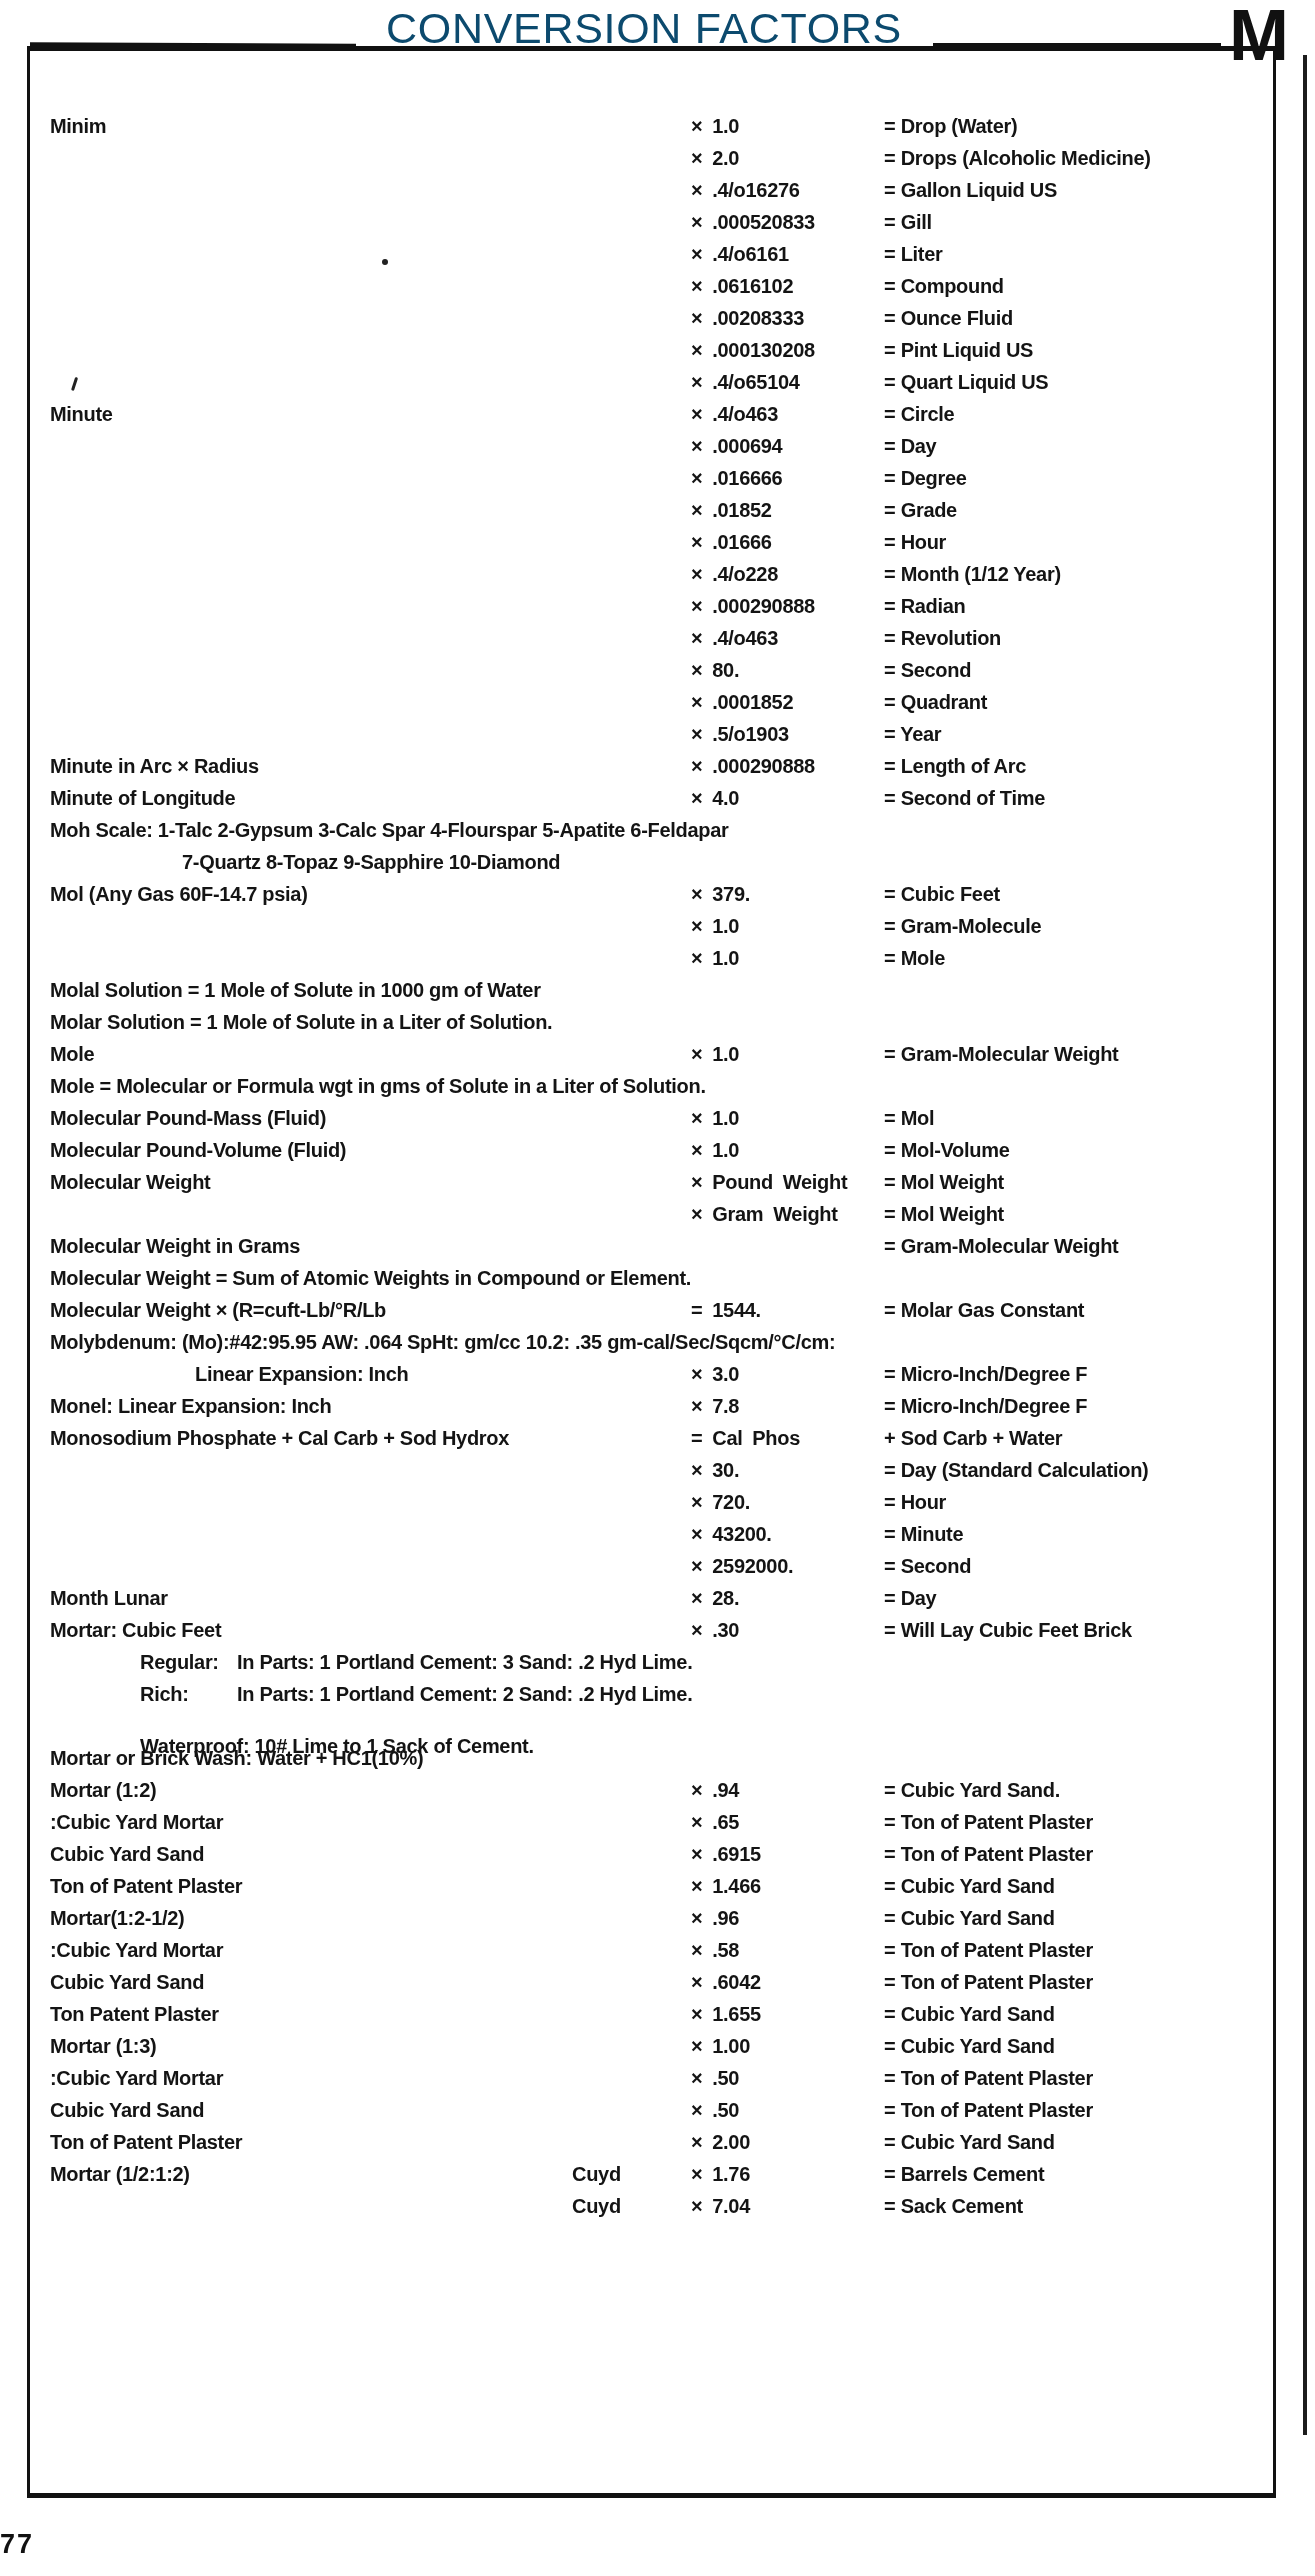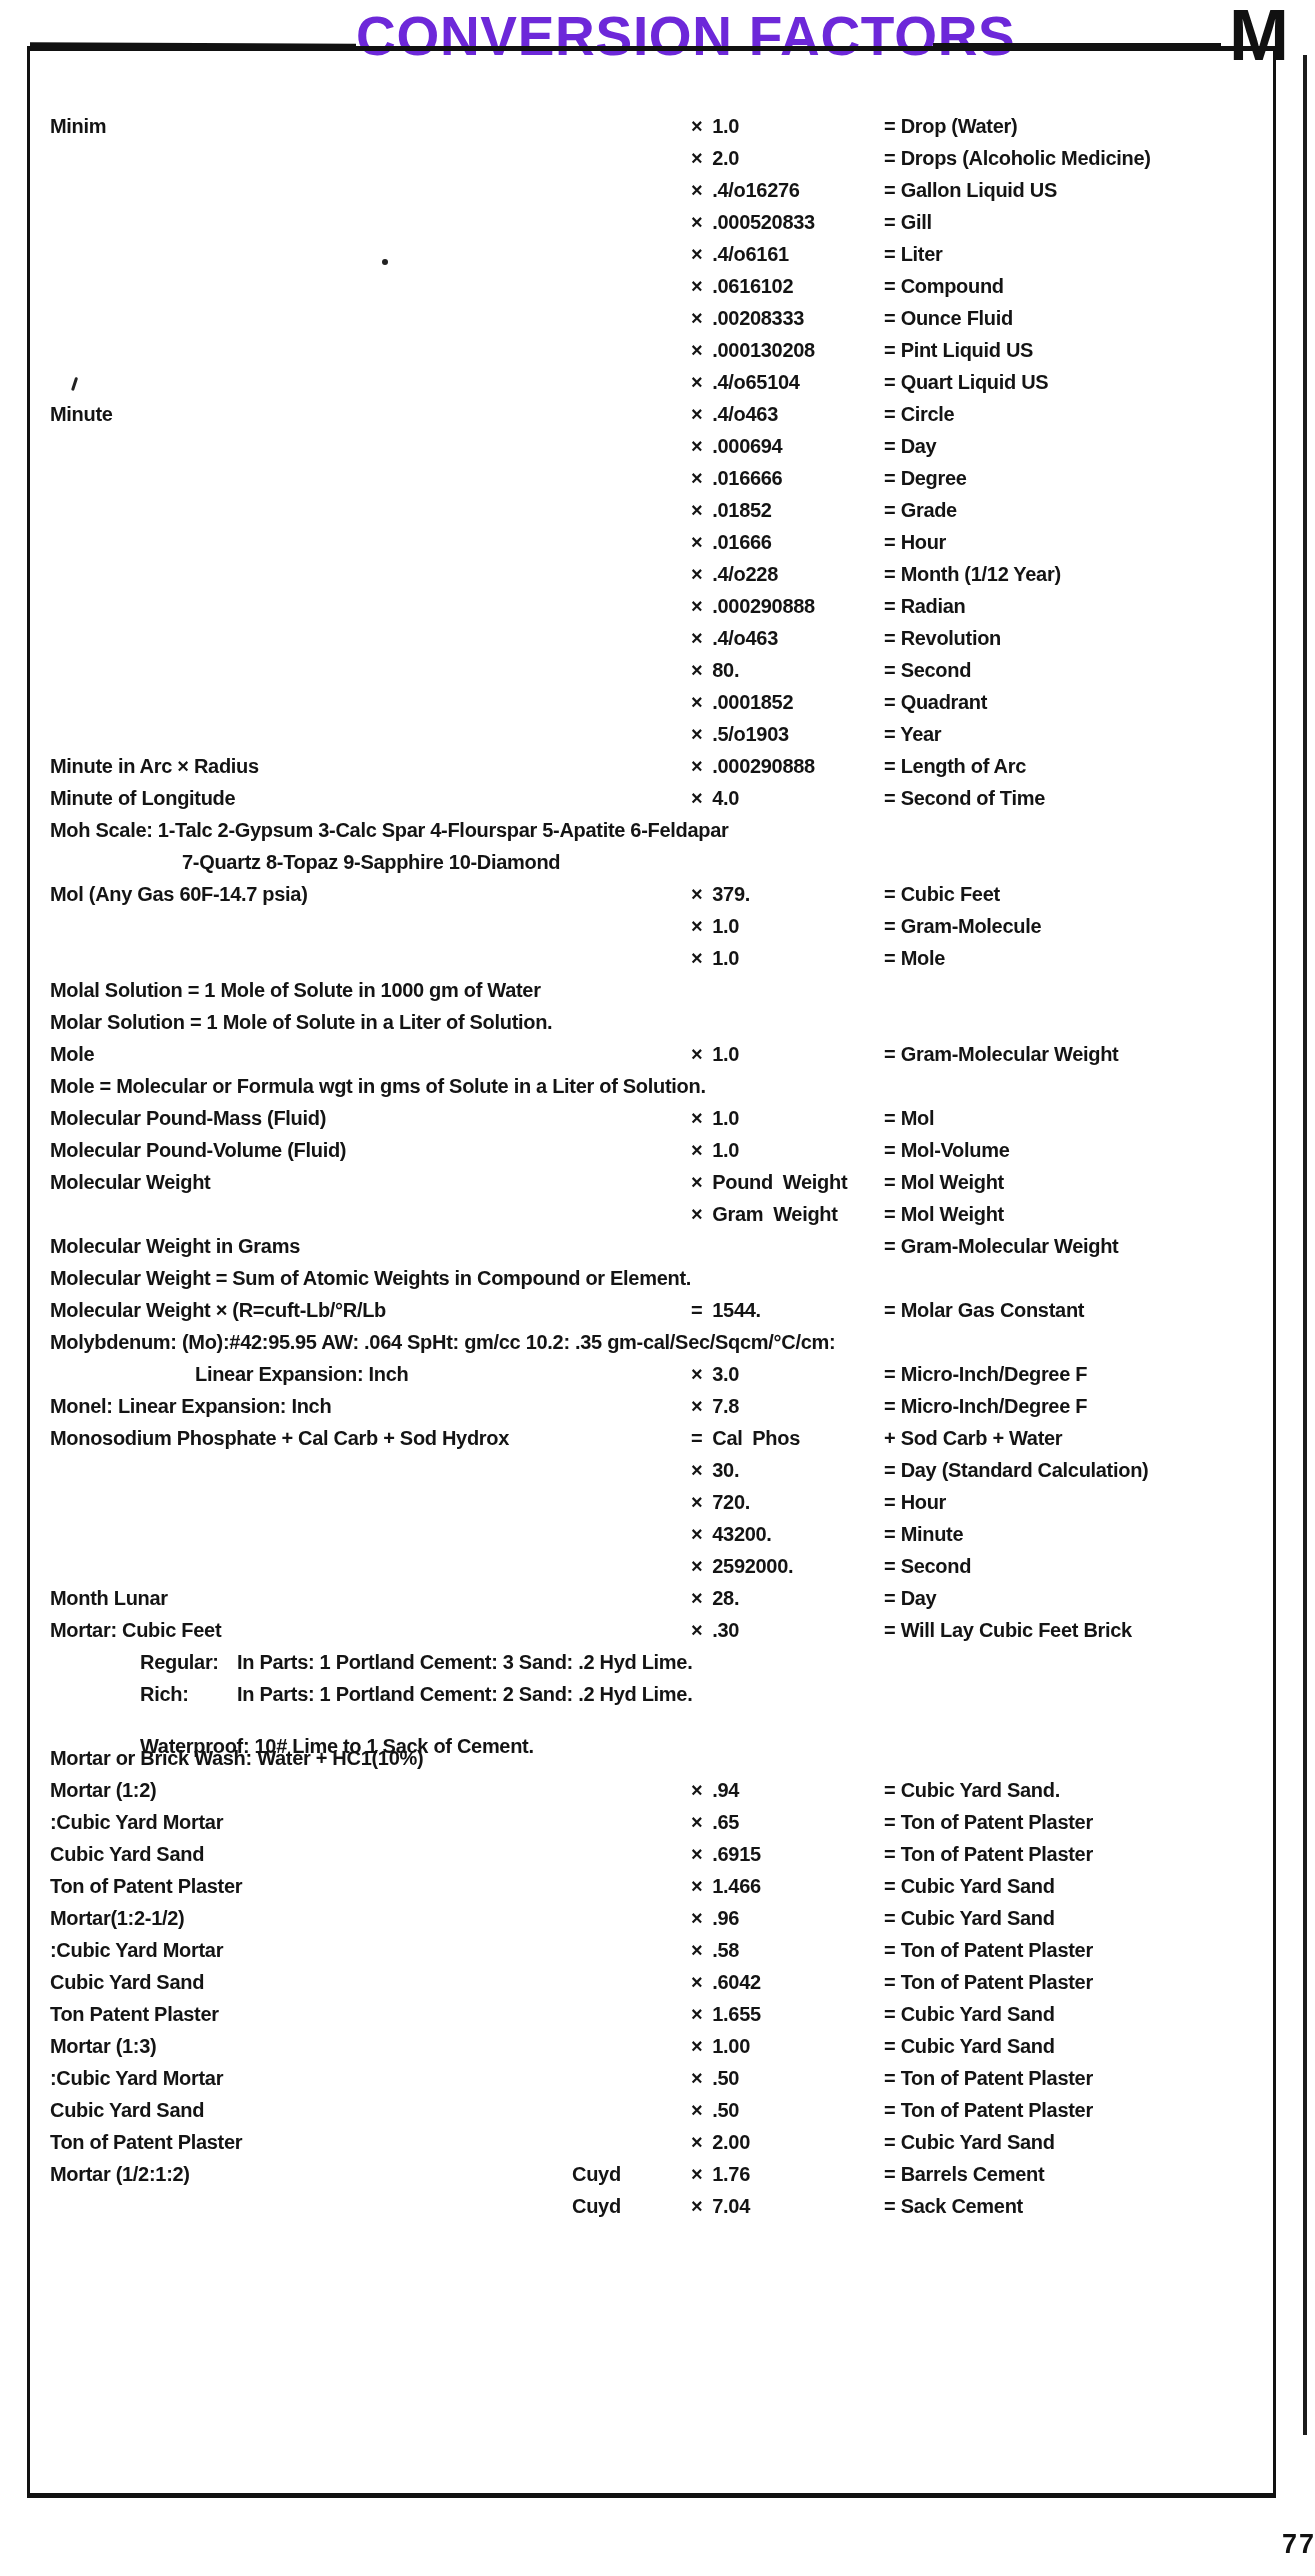--- a/index.html
+++ b/index.html
@@ -5,21 +5,21 @@
   html,body{margin:0;padding:0;}
   body{
     width:1316px;height:2576px;position:relative;background:#ffffff;
     font-family:"Liberation Sans",sans-serif;color:#141414;overflow:hidden;
     -webkit-font-smoothing:antialiased;
   }
   .page{position:absolute;inset:0;}
   
   .title{
     position:absolute;left:356px;top:3.9px;width:576px;text-align:center;
-    font-size:55px;font-weight:700;letter-spacing:0.7px;white-space:nowrap;color:#6d28d9;
+    font-size:43px;font-weight:400;letter-spacing:0.7px;white-space:nowrap;color:#0c4a6e;
   }
   .rule{position:absolute;background:#111;height:5.9px;top:43px;}
   .rule-left{left:30px;width:326px;transform:rotate(.25deg);}
   .rule-right{left:933px;width:288px;}
   .section-letter{
     position:absolute;left:1229px;top:-6.5px;font-size:72px;font-weight:800;color:#111;
     letter-spacing:0;
   }
   
   .frame{
@@ -34,21 +34,21 @@
   .col1{position:absolute;left:0;top:0;width:631px;height:100%;display:flex;flex-direction:column;}
   .lbl{white-space:pre;flex:0 0 auto;}
   .sub{white-space:pre;flex:0 0 auto;}
   .leader{flex:1 1 auto;height:0;border-bottom:3.9px solid #161616;align-self:flex-end;margin:0 2.6px 5.9px 6.5px;}
   .mid{position:absolute;left:522px;top:0;white-space:pre;}
   .factor{position:absolute;left:641px;top:0;width:190px;white-space:pre;word-spacing:4.6px;}
   .result{position:absolute;left:834px;top:0;white-space:pre;}
   .tspan{position:absolute;top:0;white-space:pre;}
   
   .page-number{
-    position:absolute;left:0;right:0;top:2529px;text-align:right;
+    position:absolute;left:0;right:0;top:2529px;text-align:left;
     font-size:27px;font-weight:700;letter-spacing:2px;color:#111;
   }
   
   .speck{position:absolute;background:#222;border-radius:50%;}
   .speck-dot{left:382px;top:259px;width:5.9px;height:5.9px;}
   .speck-tick{left:73px;top:377px;width:3.3px;height:14.3px;border-radius:2px;transform:rotate(18deg);}
 </style>
 </head>
 <body>
 

